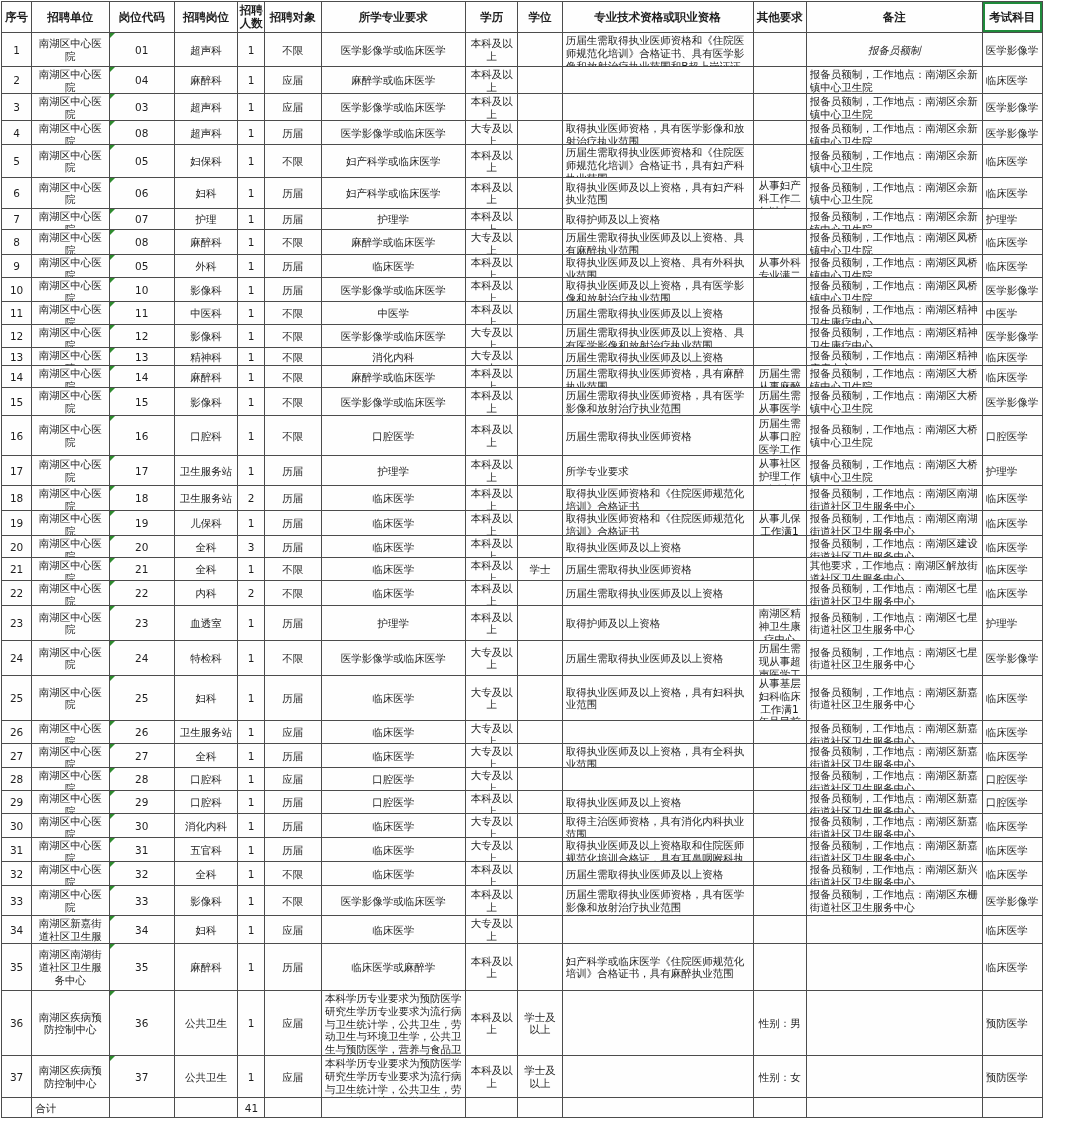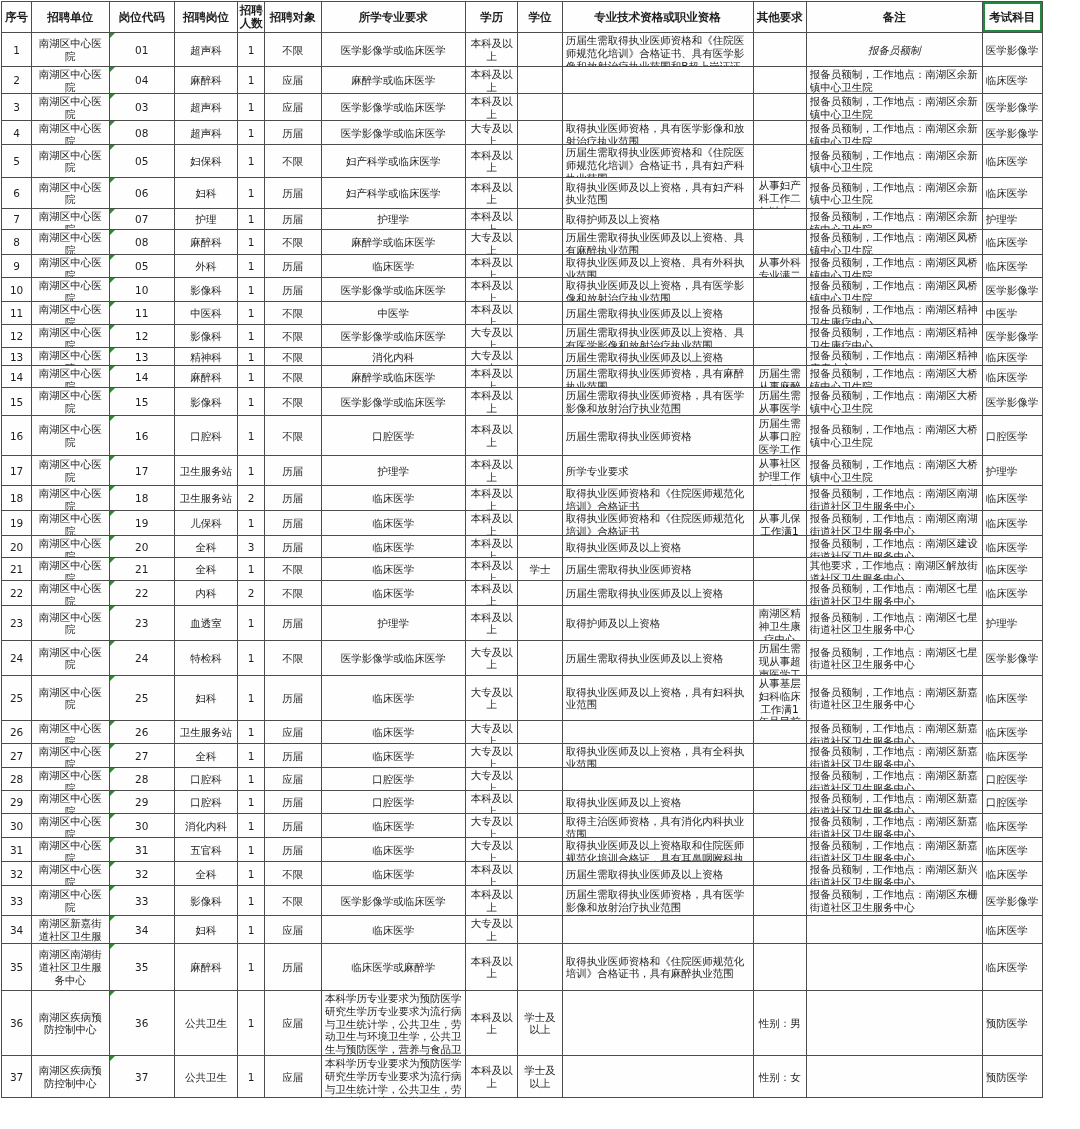--- a/index.html
+++ b/index.html
@@ -1470,21 +1470,21 @@
         <td>
           <div class="cw" style="max-height: 45px;">临床医学或麻醉学</div>
         </td>
         <td>
           <div class="cw" style="max-height: 45px;">本科及以上</div>
         </td>
         <td>
           <div class="cw" style="max-height: 45px;"></div>
         </td>
         <td class="left">
-          <div class="cw" style="max-height: 45px;">取得执业医师资格和《住院医师规范化培训》合格证书，具有麻醉执业范围</div>
+          <div class="cw" style="max-height: 45px;">妇产科学或临床医学《住院医师规范化培训》合格证书，具有麻醉执业范围</div>
         </td>
         <td>
           <div class="cw" style="max-height: 45px;"></div>
         </td>
         <td class="left">
           <div class="cw" style="max-height: 45px;"></div>
         </td>
         <td class="left">
           <div class="cw" style="max-height: 45px;">临床医学</div>
         </td>
@@ -1563,15 +1563,30 @@
         </td>
         <td>
           <div class="cw" style="max-height: 40px;">性别：女</div>
         </td>
         <td class="left">
           <div class="cw" style="max-height: 40px;"></div>
         </td>
         <td class="left">
           <div class="cw" style="max-height: 40px;">预防医学</div>
         </td>
+      </tr>
+      <tr class="footer" style="height: 20px;">
+        <td></td>
+        <td class="left">合计</td>
+        <td></td>
+        <td></td>
+        <td class="right">41</td>
+        <td></td>
+        <td></td>
+        <td></td>
+        <td></td>
+        <td></td>
+        <td></td>
+        <td></td>
+        <td></td>
       </tr>
     </tbody>
 </table>
 
 </body></html>

